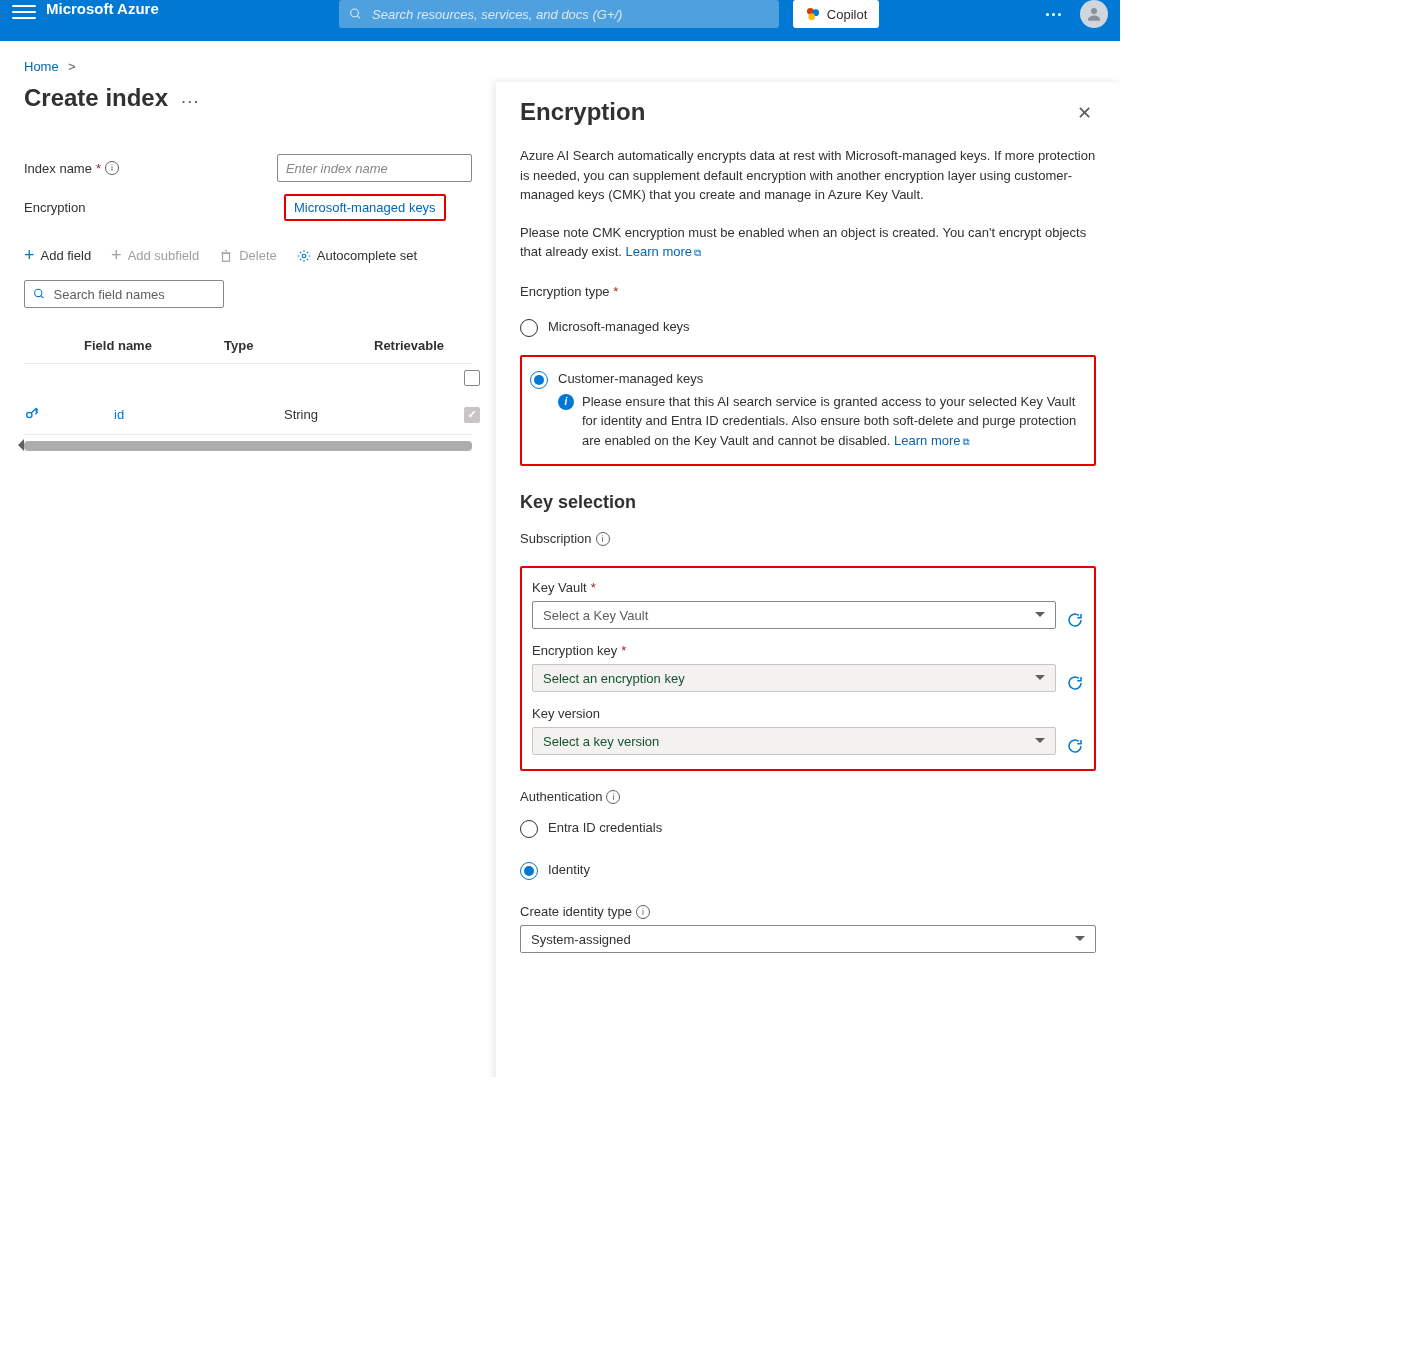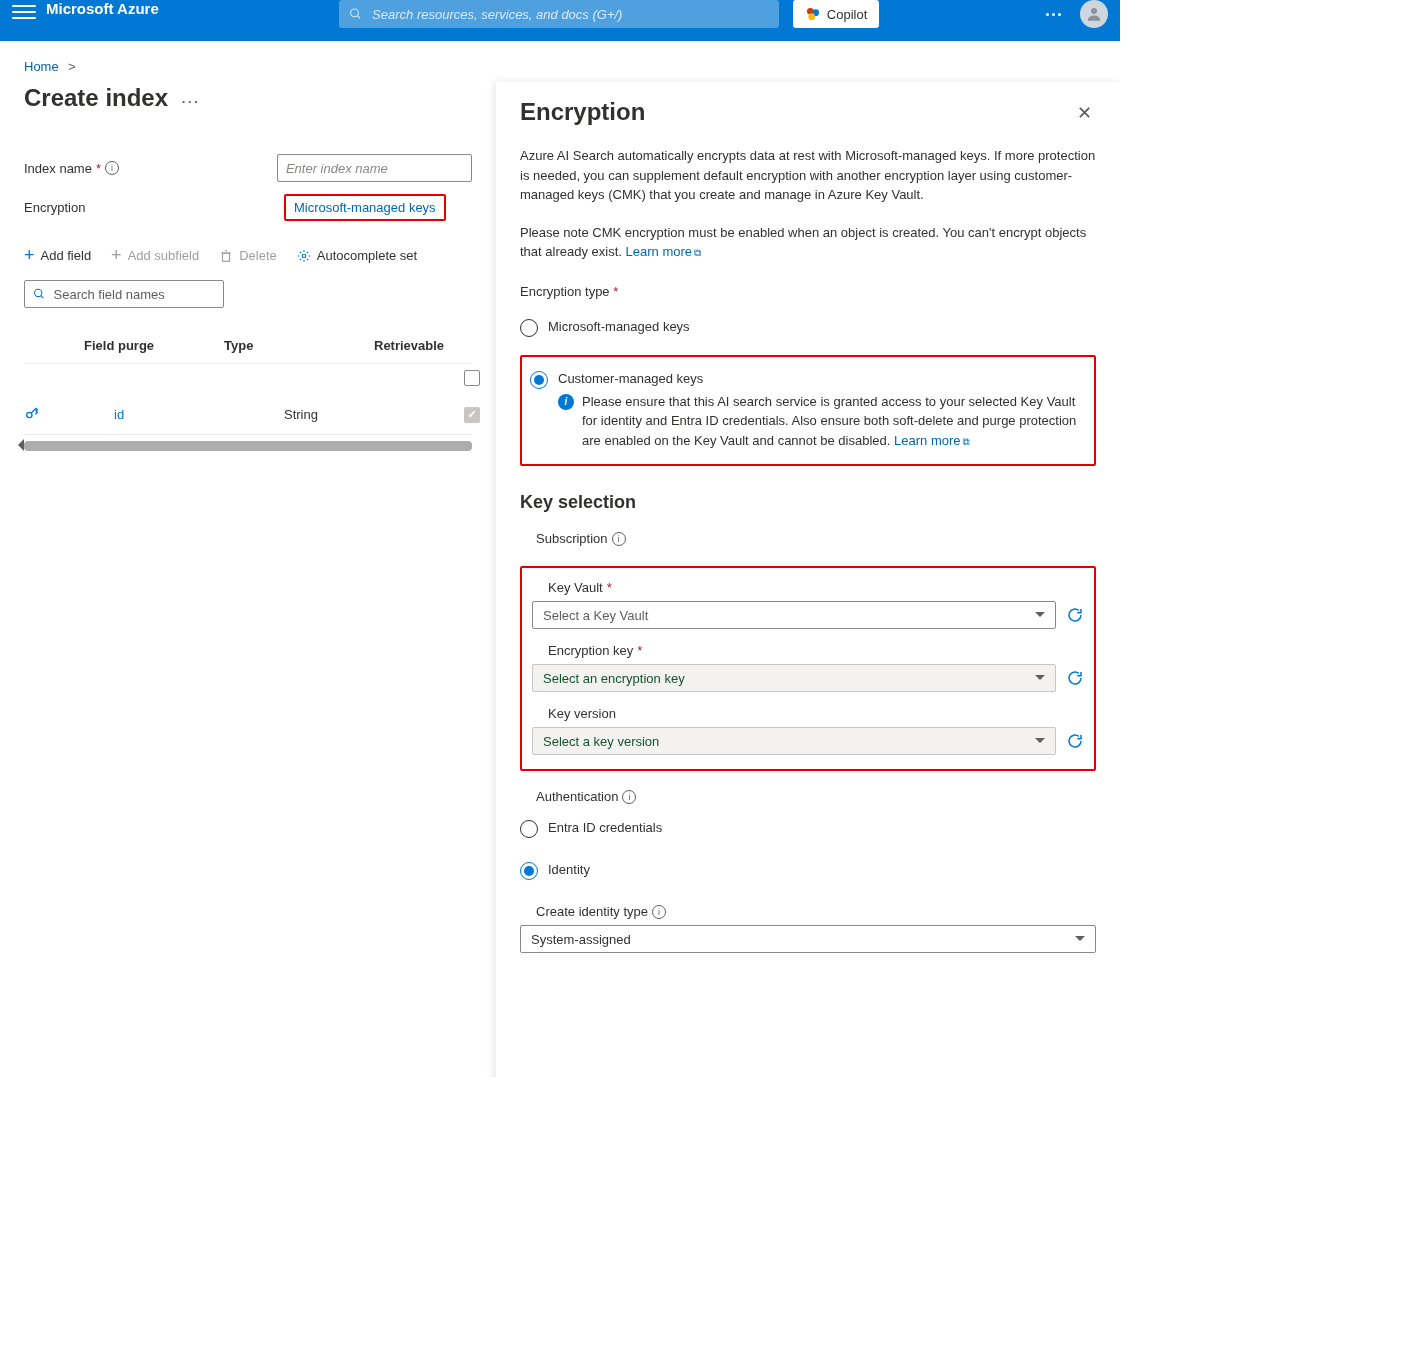--- a/index.html
+++ b/index.html
@@ -186,22 +186,22 @@
   .radio.selected { border-color: #0078d4; }
   .radio-content { flex: 1; }
   .radio-label { font-size: 13px; }
   .radio-info { display: flex; gap: 8px; margin-top: 6px; font-size: 13px; line-height: 1.5; }
   .info-badge { width: 16px; height: 16px; background: #0078d4; color: #fff; border-radius: 50%; display: inline-flex; align-items: center; justify-content: center; font-size: 10px; font-weight: bold; font-style: italic; flex-shrink: 0; margin-top: 2px; }
   .highlight-box { border: 2px solid #e50000; border-radius: 2px; padding: 8px; margin-top: 6px; }
 
   h3.section-title { font-size: 18px; font-weight: 600; margin: 26px 0 0 0; }
 
   .form-block { margin-top: 18px; }
-  .form-block-label { font-size: 13px; margin-bottom: 6px; display: flex; align-items: center; gap: 4px; margin-left: 16px; }
-  .select-row { display: flex; align-items: center; gap: 10px; }
+  .form-block-label { font-size: 13px; margin-bottom: 6px; display: flex; align-items: center; gap: 4px; }
+  .select-row { display: flex; align-items: flex-end; gap: 10px; }
   .select {
     flex: 1;
     height: 28px;
     border: 1px solid #8a8886;
     border-radius: 2px;
     display: flex;
     align-items: center;
     padding: 0 10px;
     font-size: 13px;
     justify-content: space-between;
@@ -330,21 +330,21 @@
     <svg viewBox="0 0 24 24">
           <circle cx="10" cy="10" r="7"></circle>
           <line x1="20" y1="20" x2="15" y2="15"></line>
         </svg>
     <input placeholder="Search field names" style="">
   </div>
 
   <div class="fields-table">
     <div class="thead">
       <span></span>
-      <span>Field purge</span>
+      <span>Field name</span>
       <span>Type</span>
       <span>Retrievable</span>
     </div>
     <div class="trow" style="border-bottom:none; padding:6px 0;">
       <span></span>
       <span></span>
       <span></span>
       <span><span class="chk"></span></span>
     </div>
     <div class="trow">

